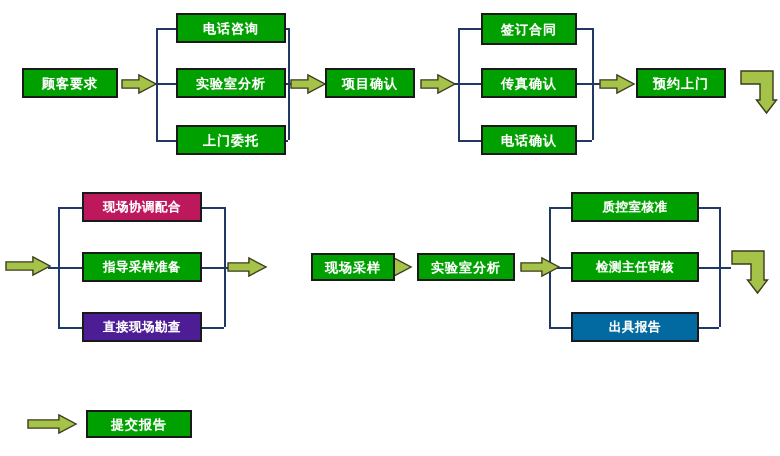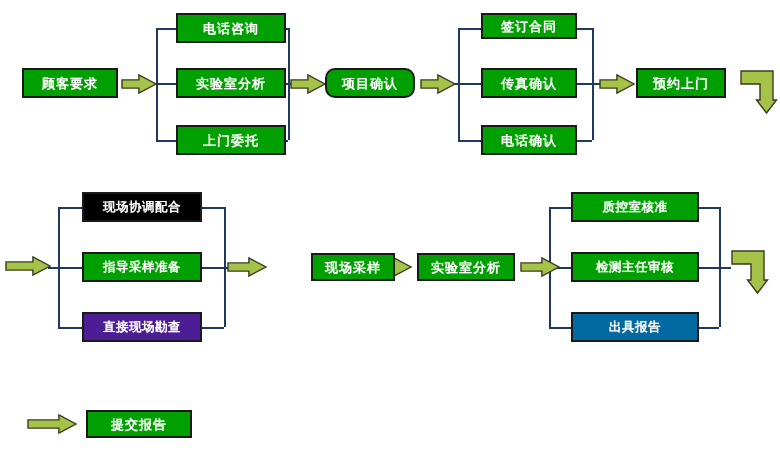--- a/index.html
+++ b/index.html
@@ -168,36 +168,36 @@
       </div>
       <div class="node" style="left: 176px; top: 13px; width: 110px; height: 30px; background: rgb(0, 160, 0); border-color: rgb(26, 26, 26); color: rgb(255, 255, 255);">
         <span>电话咨询</span>
       </div>
       <div class="node" style="left: 176px; top: 68px; width: 110px; height: 30px; background: rgb(0, 160, 0); border-color: rgb(26, 26, 26); color: rgb(255, 255, 255);">
         <span>实验室分析</span>
       </div>
       <div class="node" style="left: 176px; top: 125px; width: 110px; height: 30px; background: rgb(0, 160, 0); border-color: rgb(26, 26, 26); color: rgb(255, 255, 255);">
         <span>上门委托</span>
       </div>
-      <div class="node" style="left: 325px; top: 68px; width: 90px; height: 30px; background: rgb(0, 160, 0); border-color: rgb(26, 26, 26); color: rgb(255, 255, 255); border-radius: 10px;">
+      <div class="node" style="left: 325px; top: 68px; width: 90px; height: 30px; background: rgb(0, 160, 0); border-color: rgb(26, 26, 26); color: rgb(255, 255, 255);">
         <span>项目确认</span>
       </div>
-      <div class="node" style="left: 481px; top: 13px; width: 96px; height: 26px; background: rgb(0, 160, 0); border-color: rgb(26, 26, 26); color: rgb(255, 255, 255); align-items: center;">
+      <div class="node" style="left: 481px; top: 13px; width: 96px; height: 32px; background: rgb(0, 160, 0); border-color: rgb(26, 26, 26); color: rgb(255, 255, 255); align-items: center;">
         <span>签订合同</span>
       </div>
       <div class="node" style="left: 481px; top: 68px; width: 96px; height: 30px; background: rgb(0, 160, 0); border-color: rgb(26, 26, 26); color: rgb(255, 255, 255);">
         <span>传真确认</span>
       </div>
       <div class="node" style="left: 481px; top: 125px; width: 96px; height: 30px; background: rgb(0, 160, 0); border-color: rgb(26, 26, 26); color: rgb(255, 255, 255);">
         <span>电话确认</span>
       </div>
       <div class="node" style="left: 636px; top: 68px; width: 90px; height: 30px; background: rgb(0, 160, 0); border-color: rgb(26, 26, 26); color: rgb(255, 255, 255);">
         <span>预约上门</span>
       </div>
-      <div class="node wide" style="left: 82px; top: 192px; width: 120px; height: 30px; background: #000000; border-color: rgb(26, 26, 26); color: rgb(255, 255, 255);">
+      <div class="node wide" style="left: 82px; top: 192px; width: 120px; height: 30px; background: #be185d; border-color: rgb(26, 26, 26); color: rgb(255, 255, 255);">
         <span>现场协调配合</span>
       </div>
       <div class="node wide" style="left: 82px; top: 252px; width: 120px; height: 30px; background: rgb(0, 160, 0); border-color: rgb(26, 26, 26); color: rgb(255, 255, 255);">
         <span>指导采样准备</span>
       </div>
       <div class="node wide" style="left: 82px; top: 312px; width: 120px; height: 30px; background: #4c1d95; border-color: rgb(26, 26, 26); color: rgb(255, 255, 255);">
         <span>直接现场勘查</span>
       </div>
       <div class="node" style="left: 271px; top: 253px; width: 84px; height: 28px; background: rgb(0, 160, 0); border-color: rgb(26, 26, 26); color: rgb(255, 255, 255); margin-left: 40px;">
         <span>现场采样</span>

